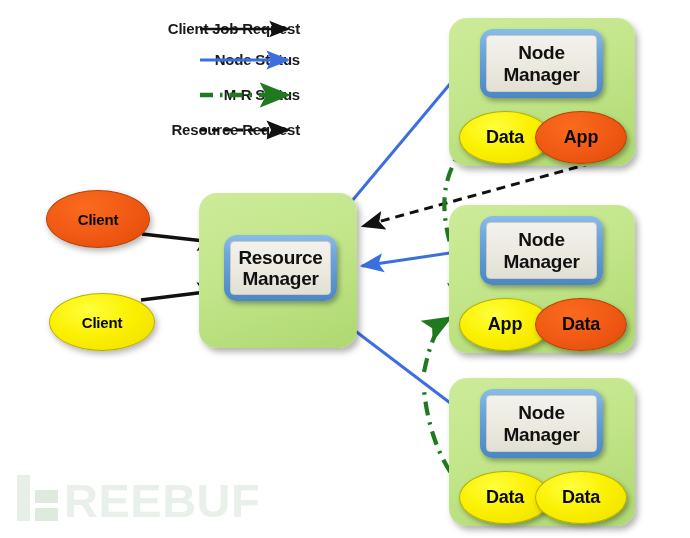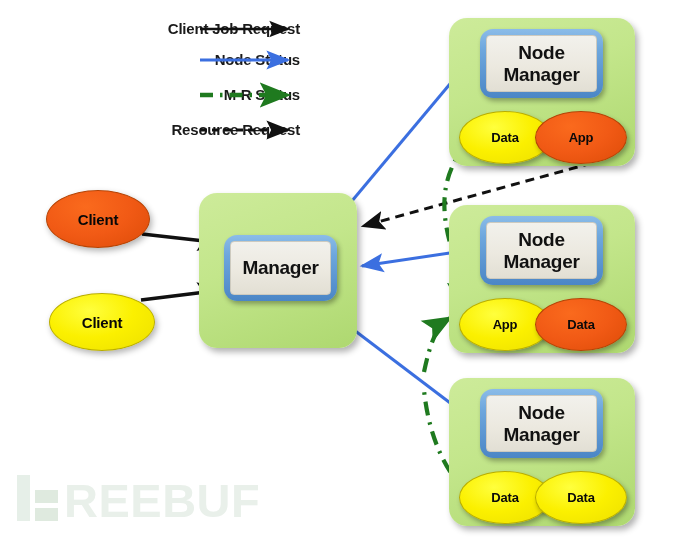--- a/index.html
+++ b/index.html
@@ -87,21 +87,21 @@
   .ellipse {
     position: absolute;
     border-radius: 50%;
     display: flex;
     align-items: center;
     justify-content: center;
     box-shadow: 2px 3px 5px rgba(0,0,0,0.32);
     box-sizing: border-box;
   }
   .ellipse span {
-    font-size: 13px;
+    font-size: 18px;
     font-weight: 700;
     color: #0a0a0a;
     letter-spacing: -0.2px;
   }
   .el-yellow {
     background: radial-gradient(ellipse at 38% 30%, #ffff3d 0%, #fbf000 48%, #ecdf00 100%);
     border: 1px solid #b9ad00;
   }
   .el-orange {
     background: radial-gradient(ellipse at 38% 28%, #fa6a1d 0%, #f15a15 50%, #dd4b08 100%);
@@ -220,20 +220,21 @@
 <div class="client-ellipse el-orange" style="left:46px; top:190px; width:104px; height:58px;">
   <span>Client</span>
 </div>
 <div class="client-ellipse el-yellow" style="left:49px; top:293px; width:106px; height:58px;">
   <span>Client</span>
 </div>
 
 <div class="green-box" style="left:199px; top:193px; width:158px; height:155px;">
   <div class="blue-frame" style="left:25px; top:42px; width:113px; height:66px;">
     <div class="inner-box">
+      <span>Resource</span>
       <span>Manager</span>
     </div>
   </div>
 </div>
 
 <div class="green-box" style="left:449px; top:18px; width:186px; height:148px;">
   <div class="blue-frame" style="left:31px; top:11px; width:123px; height:69px;">
     <div class="inner-box">
       <span>Node</span>
       <span>Manager</span>

